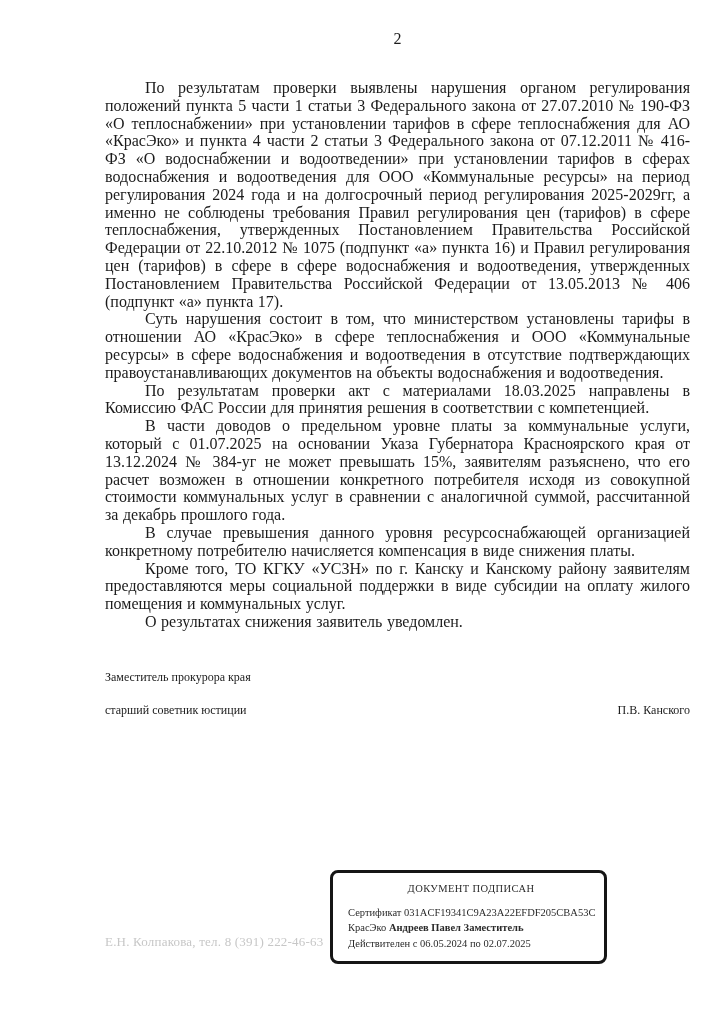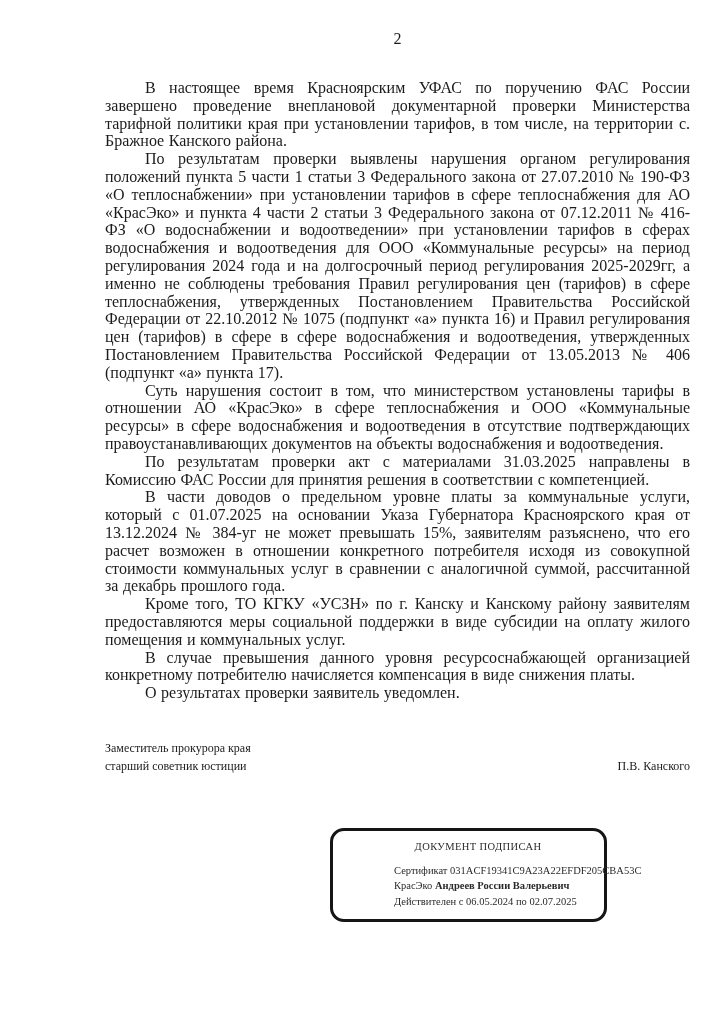--- a/index.html
+++ b/index.html
@@ -35,77 +35,78 @@
     word-spacing: 0.5px;
   }
   .sig-block {
     margin-top: 37px;
     font-size: 12px;
     line-height: 18px;
   }
   .sig-row {
     display: flex;
     justify-content: space-between;
+    margin-top: 15px;
   }
   .stamp {
     position: absolute;
-    left: 330px; top: 828px;
+    left: 330px; top: 870px;
     width: 277px; height: 94px;
     border: 3px solid #151515;
-    border-radius: 14px;
+    border-radius: 8px;
     background: #ffffff;
-    padding: 9px 10px 0 29px;
+    padding: 9px 10px 0 15px;
     font-size: 10.5px;
     color: #2a2a2a;
   }
   .stamp-title {
     text-align: center;
     line-height: 13.5px;
     letter-spacing: 0.4px;
     margin-bottom: 9px;
   }
-  .stamp-row { line-height: 15.6px; white-space: nowrap; margin-left: 32px; }
+  .stamp-row { line-height: 15.6px; white-space: nowrap; }
   .stamp-row .bold { font-weight: bold; }
   .footer-note {
     position: absolute;
     left: 105px; top: 934px;
     font-size: 13px;
     color: #c7c7c7;
     letter-spacing: 0.2px;
   }
 </style>
 </head>
 <body>
 
 <div class="page">
 
   <div class="content">
     <div class="page-number">2</div>
 
-    <p class="para">В настоящее время Красноярским УФАС по поручению ФАС России завершено проведение внеплановой документарной проверки Министерства тарифной политики края при установлении тарифов, в том числе, на территории с. Бражное Канского района.</p>
     <p class="para">По результатам проверки выявлены нарушения органом регулирования положений пункта 5 части 1 статьи 3 Федерального закона от 27.07.2010 № 190-ФЗ «О теплоснабжении» при установлении тарифов в сфере теплоснабжения для АО «КрасЭко» и пункта 4 части 2 статьи 3 Федерального закона от 07.12.2011 № 416-ФЗ «О водоснабжении и водоотведении» при установлении тарифов в сферах водоснабжения и водоотведения для ООО «Коммунальные ресурсы» на период регулирования 2024 года и на долгосрочный период регулирования 2025-2029гг, а именно не соблюдены требования Правил регулирования цен (тарифов) в сфере теплоснабжения, утвержденных Постановлением Правительства Российской Федерации от 22.10.2012 № 1075 (подпункт «а» пункта 16) и Правил регулирования цен (тарифов) в сфере в сфере водоснабжения и водоотведения, утвержденных Постановлением Правительства Российской Федерации от 13.05.2013 № 406 (подпункт «а» пункта 17).</p>
     <p class="para">Суть нарушения состоит в том, что министерством установлены тарифы в отношении АО «КрасЭко» в сфере теплоснабжения и ООО «Коммунальные ресурсы» в сфере водоснабжения и водоотведения в отсутствие подтверждающих правоустанавливающих документов на объекты водоснабжения и водоотведения.</p>
-    <p class="para">По результатам проверки акт с материалами 31.03.2025 направлены в Комиссию ФАС России для принятия решения в соответствии с компетенцией.</p>
+    <p class="para">По результатам проверки акт с материалами 18.03.2025 направлены в Комиссию ФАС России для принятия решения в соответствии с компетенцией.</p>
     <p class="para">В части доводов о предельном уровне платы за коммунальные услуги, который с 01.07.2025 на основании Указа Губернатора Красноярского края от 13.12.2024 № 384-уг не может превышать 15%, заявителям разъяснено, что его расчет возможен в отношении конкретного потребителя исходя из совокупной стоимости коммунальных услуг в сравнении с аналогичной суммой, рассчитанной за декабрь прошлого года.</p>
+    <p class="para">В случае превышения данного уровня ресурсоснабжающей организацией конкретному потребителю начисляется компенсация в виде снижения платы.</p>
     <p class="para">Кроме того, ТО КГКУ «УСЗН» по г. Канску и Канскому району заявителям предоставляются меры социальной поддержки в виде субсидии на оплату жилого помещения и коммунальных услуг.</p>
-    <p class="para">В случае превышения данного уровня ресурсоснабжающей организацией конкретному потребителю начисляется компенсация в виде снижения платы.</p>
-    <p class="para">О результатах проверки заявитель уведомлен.</p>
+    <p class="para">О результатах снижения заявитель уведомлен.</p>
 
     <div class="sig-block">
       <div>Заместитель прокурора края</div>
       <div class="sig-row">
         <span>старший советник юстиции</span>
         <span>П.В. Канского</span>
       </div>
     </div>
   </div>
 
   <div class="stamp">
     <div class="stamp-title">
       <div>ДОКУМЕНТ ПОДПИСАН</div>
     </div>
     <div class="stamp-row"><span>Сертификат</span> <span>031ACF19341C9A23A22EFDF205CBA53C</span></div>
-    <div class="stamp-row"><span>КрасЭко</span> <span class="bold">Андреев России Валерьевич</span></div>
+    <div class="stamp-row"><span>КрасЭко</span> <span class="bold">Андреев Павел Заместитель</span></div>
     <div class="stamp-row"><span>Действителен с</span> <span>06.05.2024 по 02.07.2025</span></div>
   </div>
 
+  <div class="footer-note">Е.Н. Колпакова, тел. 8 (391) 222-46-63</div>
 
 </div>
 
 </body></html>

